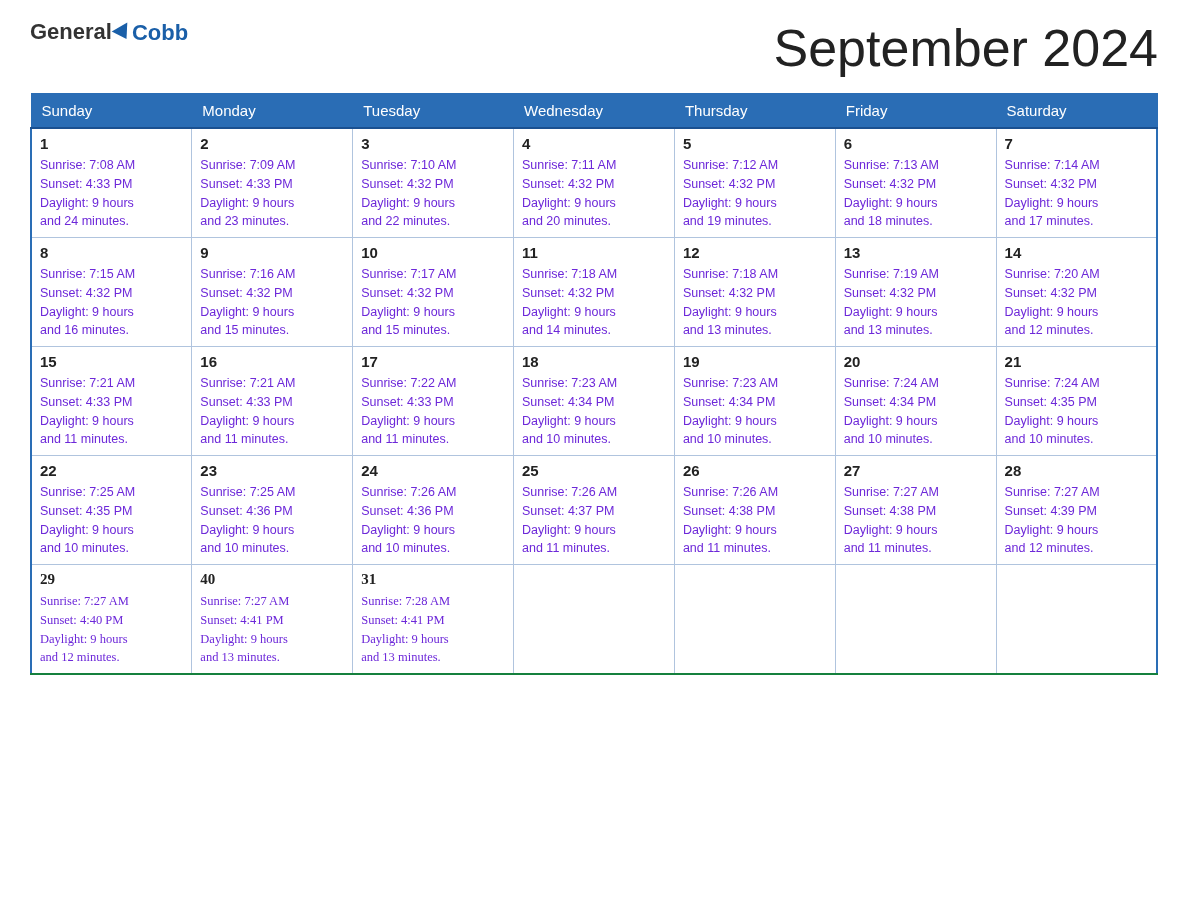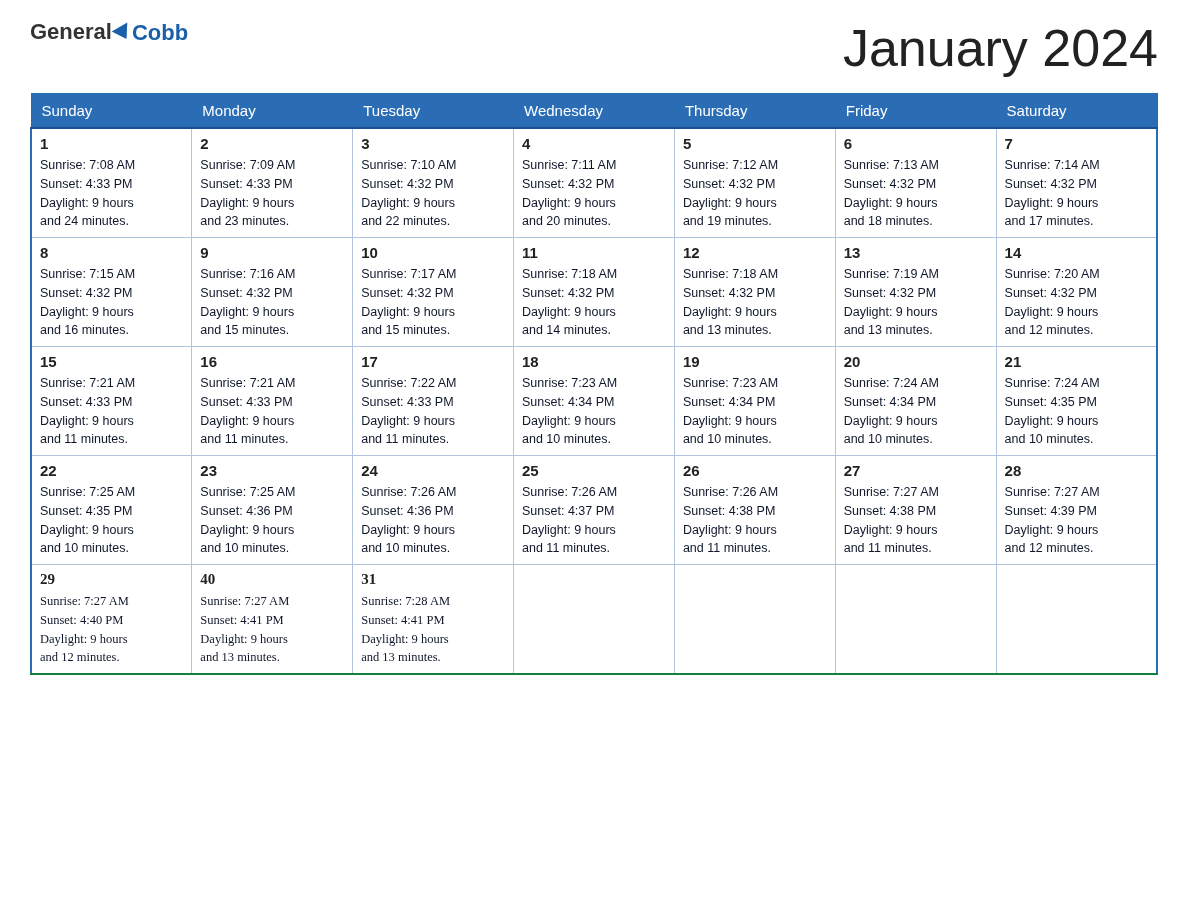--- a/index.html
+++ b/index.html
@@ -86,21 +86,21 @@
     }
     .day-number {
       font-size: 15px;
       font-weight: bold;
       color: #222;
       display: block;
       margin-bottom: 4px;
     }
     .day-info {
       font-size: 12.5px;
-      color: #0f172a;
+      color: #6d28d9;
       line-height: 1.5;
     }
     .calendar tbody tr td:first-child {
       border-left: 2px solid #2a6db5;
     }
     .calendar tbody tr td:last-child {
       border-right: 2px solid #2a6db5;
     }
     .calendar tbody tr:first-child td {
       border-top: 2px solid #2a6db5;
@@ -117,21 +117,21 @@
 <body>
 
 <div class="header">
   <div class="logo">
     <div class="logo-text">
       General<span class="logo-triangle"></span>
     </div>
     <div class="logo-line2">Cobb</div>
   </div>
   <div class="title-area">
-    <div class="month-title">January 2024</div>
+    <div class="month-title">September 2024</div>
   </div>
 </div>
 
 <table class="calendar">
   <thead>
     <tr>
       <th>Sunday</th>
       <th>Monday</th>
       <th>Tuesday</th>
       <th>Wednesday</th>

